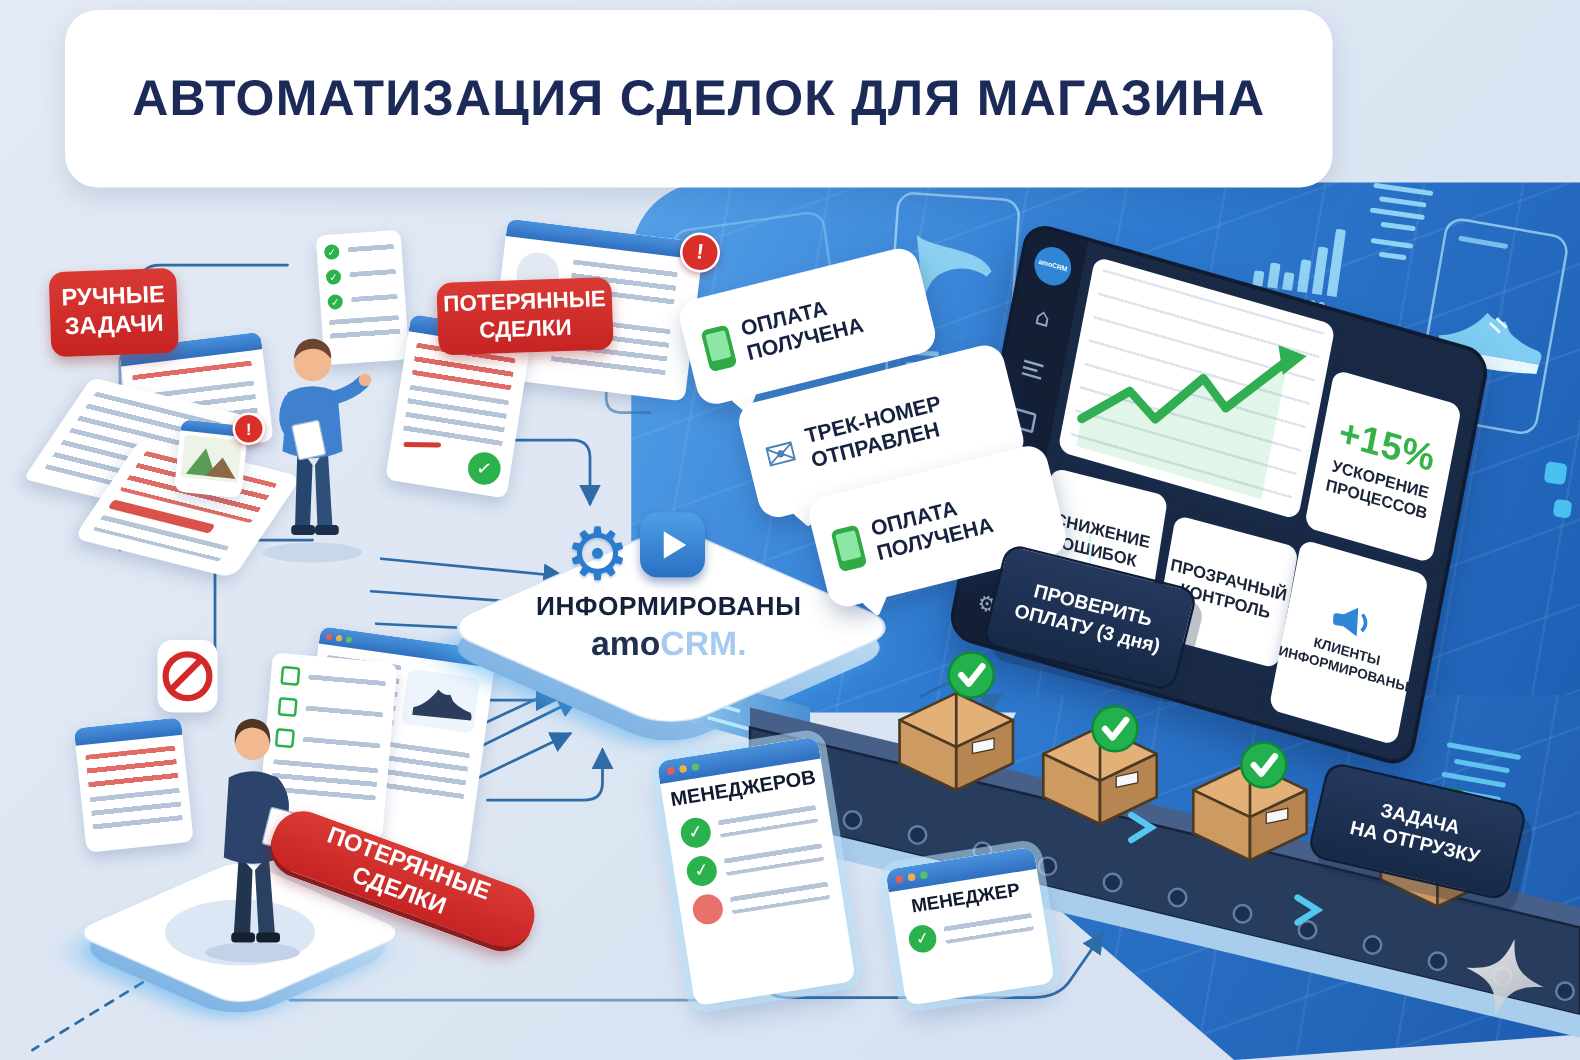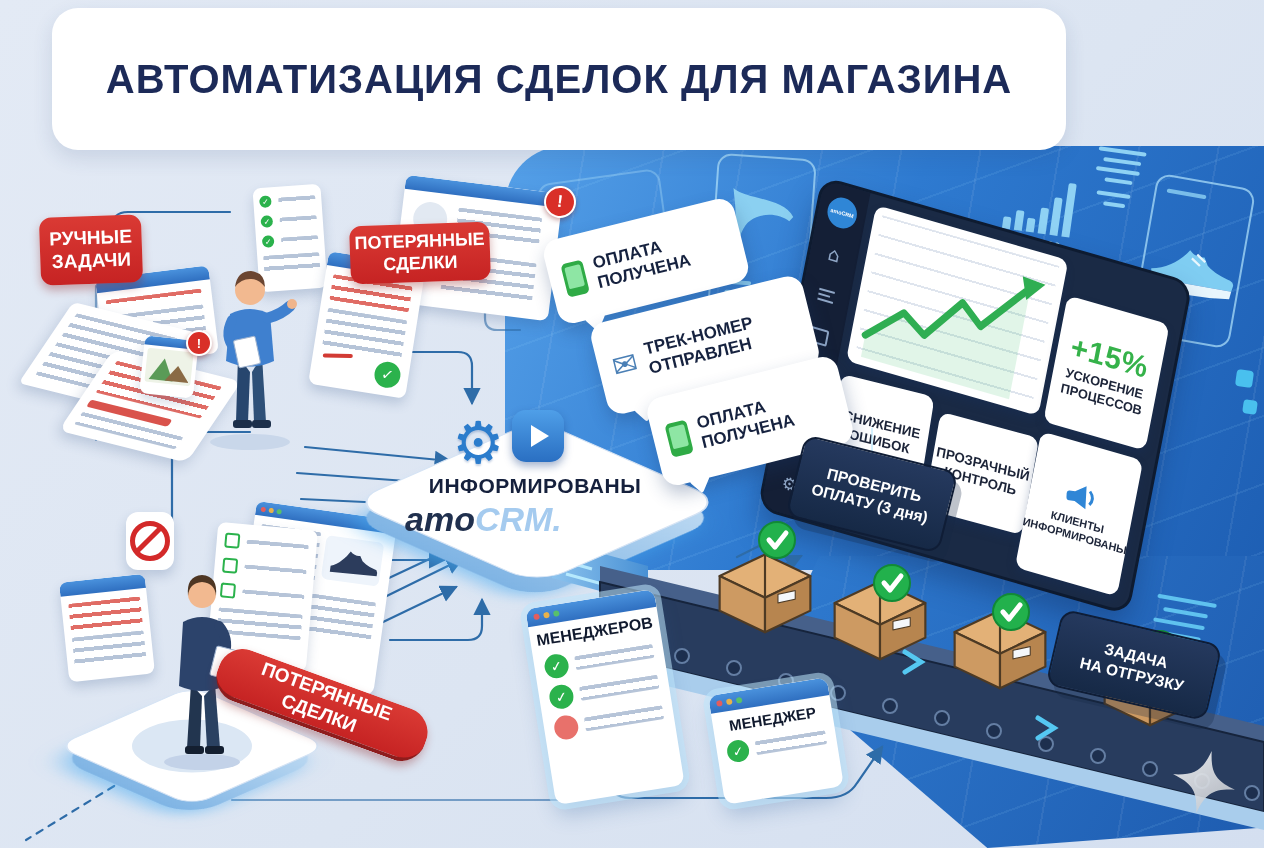--- a/index.html
+++ b/index.html
@@ -48,21 +48,21 @@
     font-family:"DejaVu Sans",sans-serif;font-weight:700;}
   .dot-red{border-radius:50%;background:#e8716b;}
   .alert{background:#d92f28;color:#fff;border-radius:50%;display:flex;align-items:center;justify-content:center;
     font-weight:800;border:2px solid #fff;box-shadow:0 2px 5px rgba(120,20,20,.4);z-index:4;}
   
   .isoTop{transform:scaleY(.44) rotate(45deg);background:#ffffff;border-radius:40px;border:2px solid #d5e3f4;z-index:5;}
   .isoSide{transform:scaleY(.44) rotate(45deg);background:linear-gradient(180deg,#bcd9f2,#7fb4e4);border-radius:40px;
     z-index:4;filter:drop-shadow(0 12px 14px rgba(70,170,240,.55));}
   
   .hubTitle{font-size:21px;font-weight:800;color:#15203c;letter-spacing:.5px;z-index:6;text-align:center;}
-  .hubLogo{z-index:6;text-align:left;font-style:italic;font-weight:700;font-size:34px;}
+  .hubLogo{z-index:6;text-align:center;font-weight:700;font-size:27px;}
   .hubLogo .amo{color:#20304e;}
   .hubLogo .crm{color:#a5cbef;}
   .gearGlyph{font-family:"DejaVu Sans",sans-serif;font-size:58px;color:#2b7ccc;z-index:6;line-height:1;
     text-shadow:0 2px 2px rgba(30,80,150,.25);}
   .playBtn{width:52px;height:52px;border-radius:14px;background:linear-gradient(180deg,#4f9fe8,#2a6fc2);
     box-shadow:0 4px 8px rgba(20,60,130,.4);display:flex;align-items:center;justify-content:center;z-index:6;}
   .playBtn:after{content:"";border-left:18px solid #fff;border-top:11px solid transparent;border-bottom:11px solid transparent;margin-left:4px;}
   
   .dash{left:822px;top:176px;width:380px;height:332px;transform:rotate(16deg) skewX(5deg);transform-origin:top left;
     background:#1a2a45;border-radius:20px;border:3px solid #0e1b30;box-shadow:0 16px 28px rgba(15,45,95,.38);z-index:3;}

